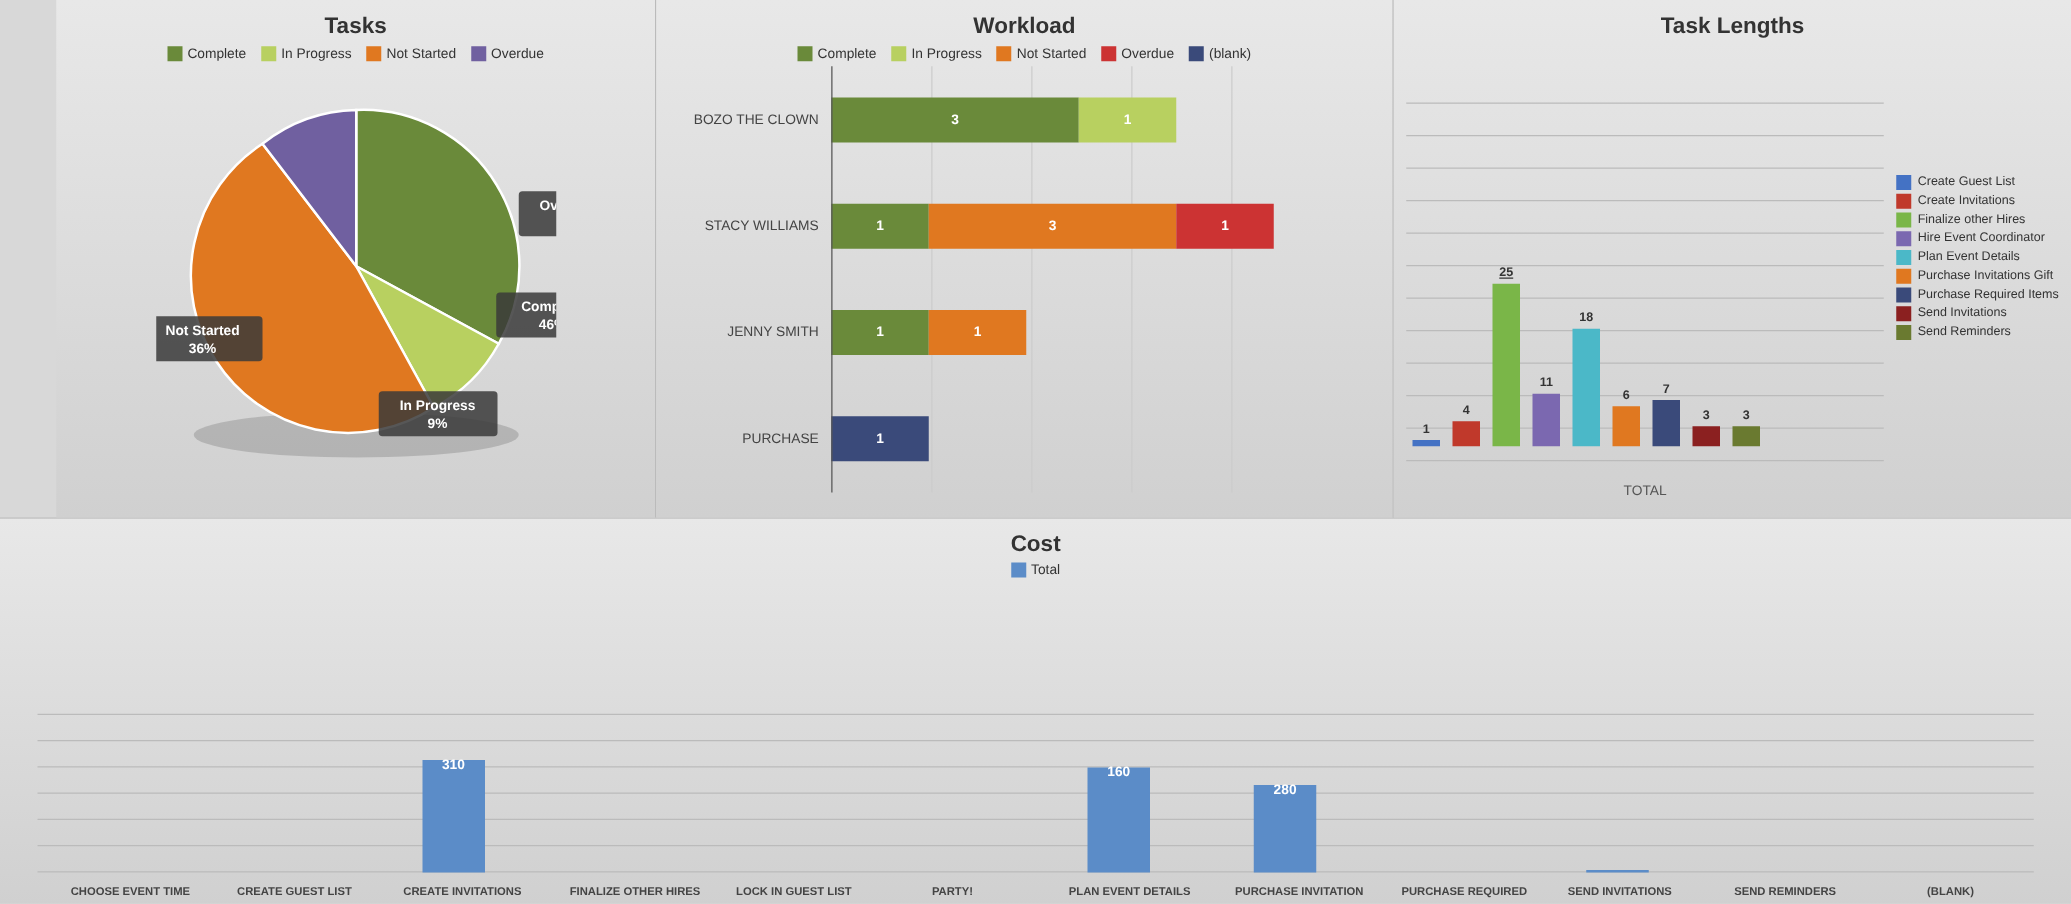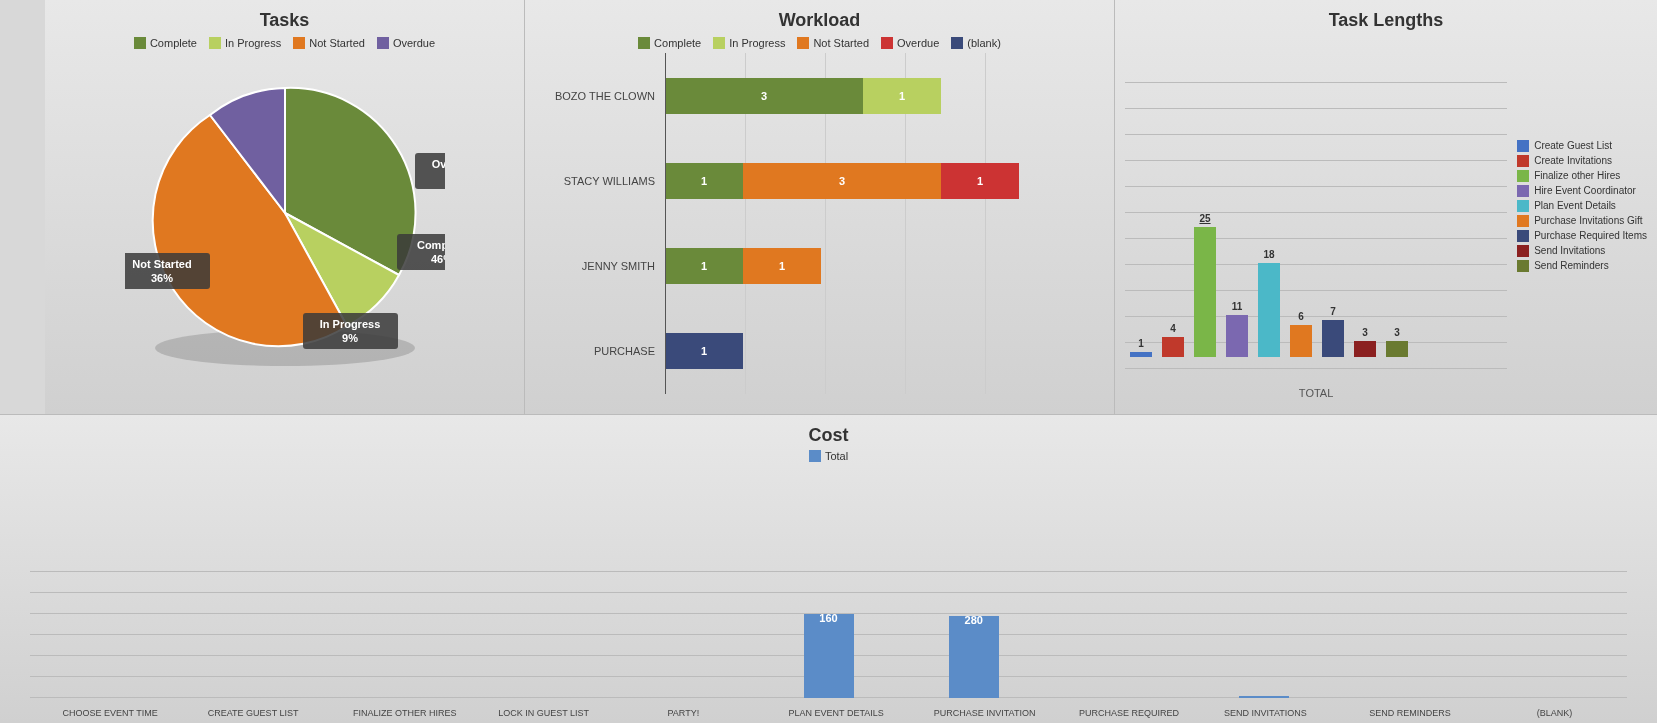--- a/index.html
+++ b/index.html
@@ -211,21 +211,21 @@
     .cost-bar-xlabel {
       font-size: 9px;
       color: #444;
       position: absolute;
       bottom: -20px;
       text-align: center;
       white-space: nowrap;
       width: 80px;
       left: 50%;
       transform: translateX(-50%);
-      font-weight: normal;
+      font-weight: bold;
     }
   </style>
 </head>
 <body>
 
 <div class="dashboard">
 
   <div class="top-row">
 
     <div class="panel panel-tasks">
@@ -497,20 +497,26 @@
         <div class="cost-bar-col">
           <div class="cost-bar" style="height:0px;"></div>
           <span class="cost-bar-xlabel">CHOOSE EVENT TIME</span>
         </div>
 
         <div class="cost-bar-col">
           <div class="cost-bar" style="height:0px;"></div>
           <span class="cost-bar-xlabel">CREATE GUEST LIST</span>
         </div>
 
+        <div class="cost-bar-col">
+          <div class="cost-bar" style="height:90px; position:relative;">
+            <span class="cost-bar-value">310</span>
+          </div>
+          <span class="cost-bar-xlabel">CREATE INVITATIONS</span>
+        </div>
 
         <div class="cost-bar-col">
           <div class="cost-bar" style="height:0px;"></div>
           <span class="cost-bar-xlabel">FINALIZE OTHER HIRES</span>
         </div>
 
 
         <div class="cost-bar-col">
           <div class="cost-bar" style="height:0px;"></div>
           <span class="cost-bar-xlabel">LOCK IN GUEST LIST</span>
@@ -522,21 +528,21 @@
         </div>
 
         <div class="cost-bar-col">
           <div class="cost-bar" style="height:84px; position:relative;">
             <span class="cost-bar-value">160</span>
           </div>
           <span class="cost-bar-xlabel">PLAN EVENT DETAILS</span>
         </div>
 
         <div class="cost-bar-col">
-          <div class="cost-bar" style="height:82px; position:relative;">
+          <div class="cost-bar" style="height:70px; position:relative;">
             <span class="cost-bar-value">280</span>
           </div>
           <span class="cost-bar-xlabel">PURCHASE INVITATION</span>
         </div>
 
         <div class="cost-bar-col">
           <div class="cost-bar" style="height:0px;"></div>
           <span class="cost-bar-xlabel">PURCHASE REQUIRED</span>
         </div>
 

